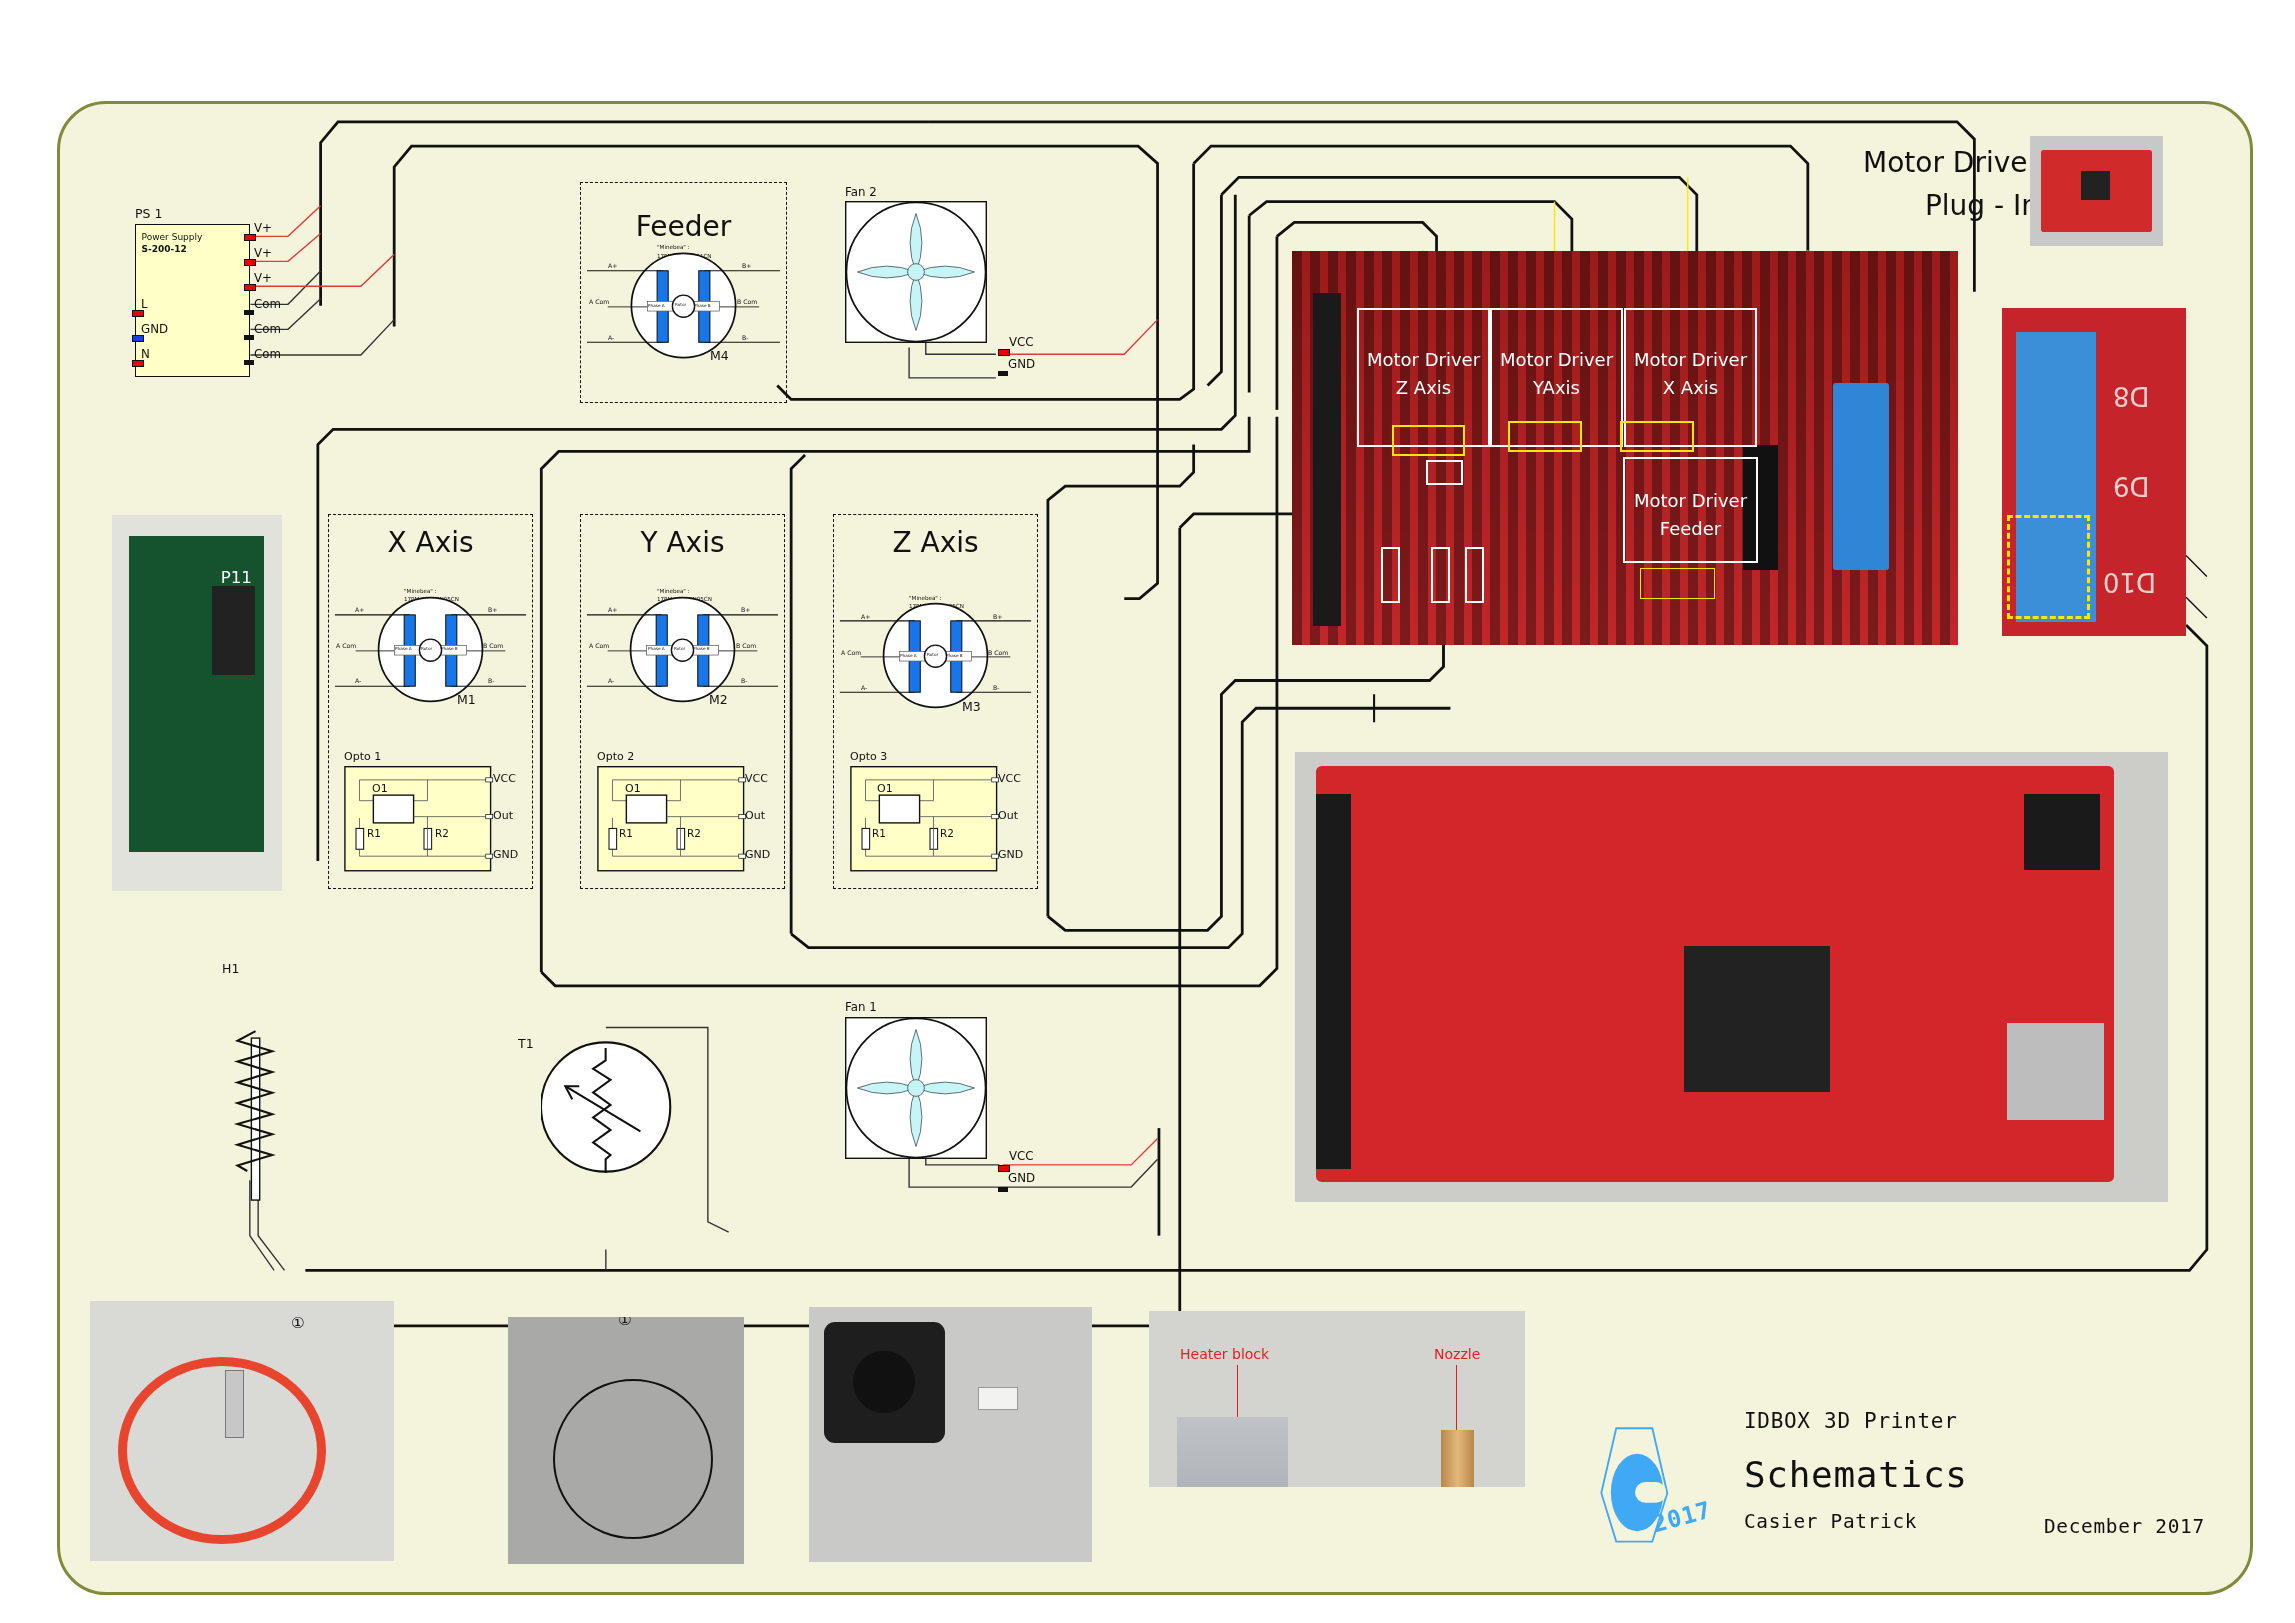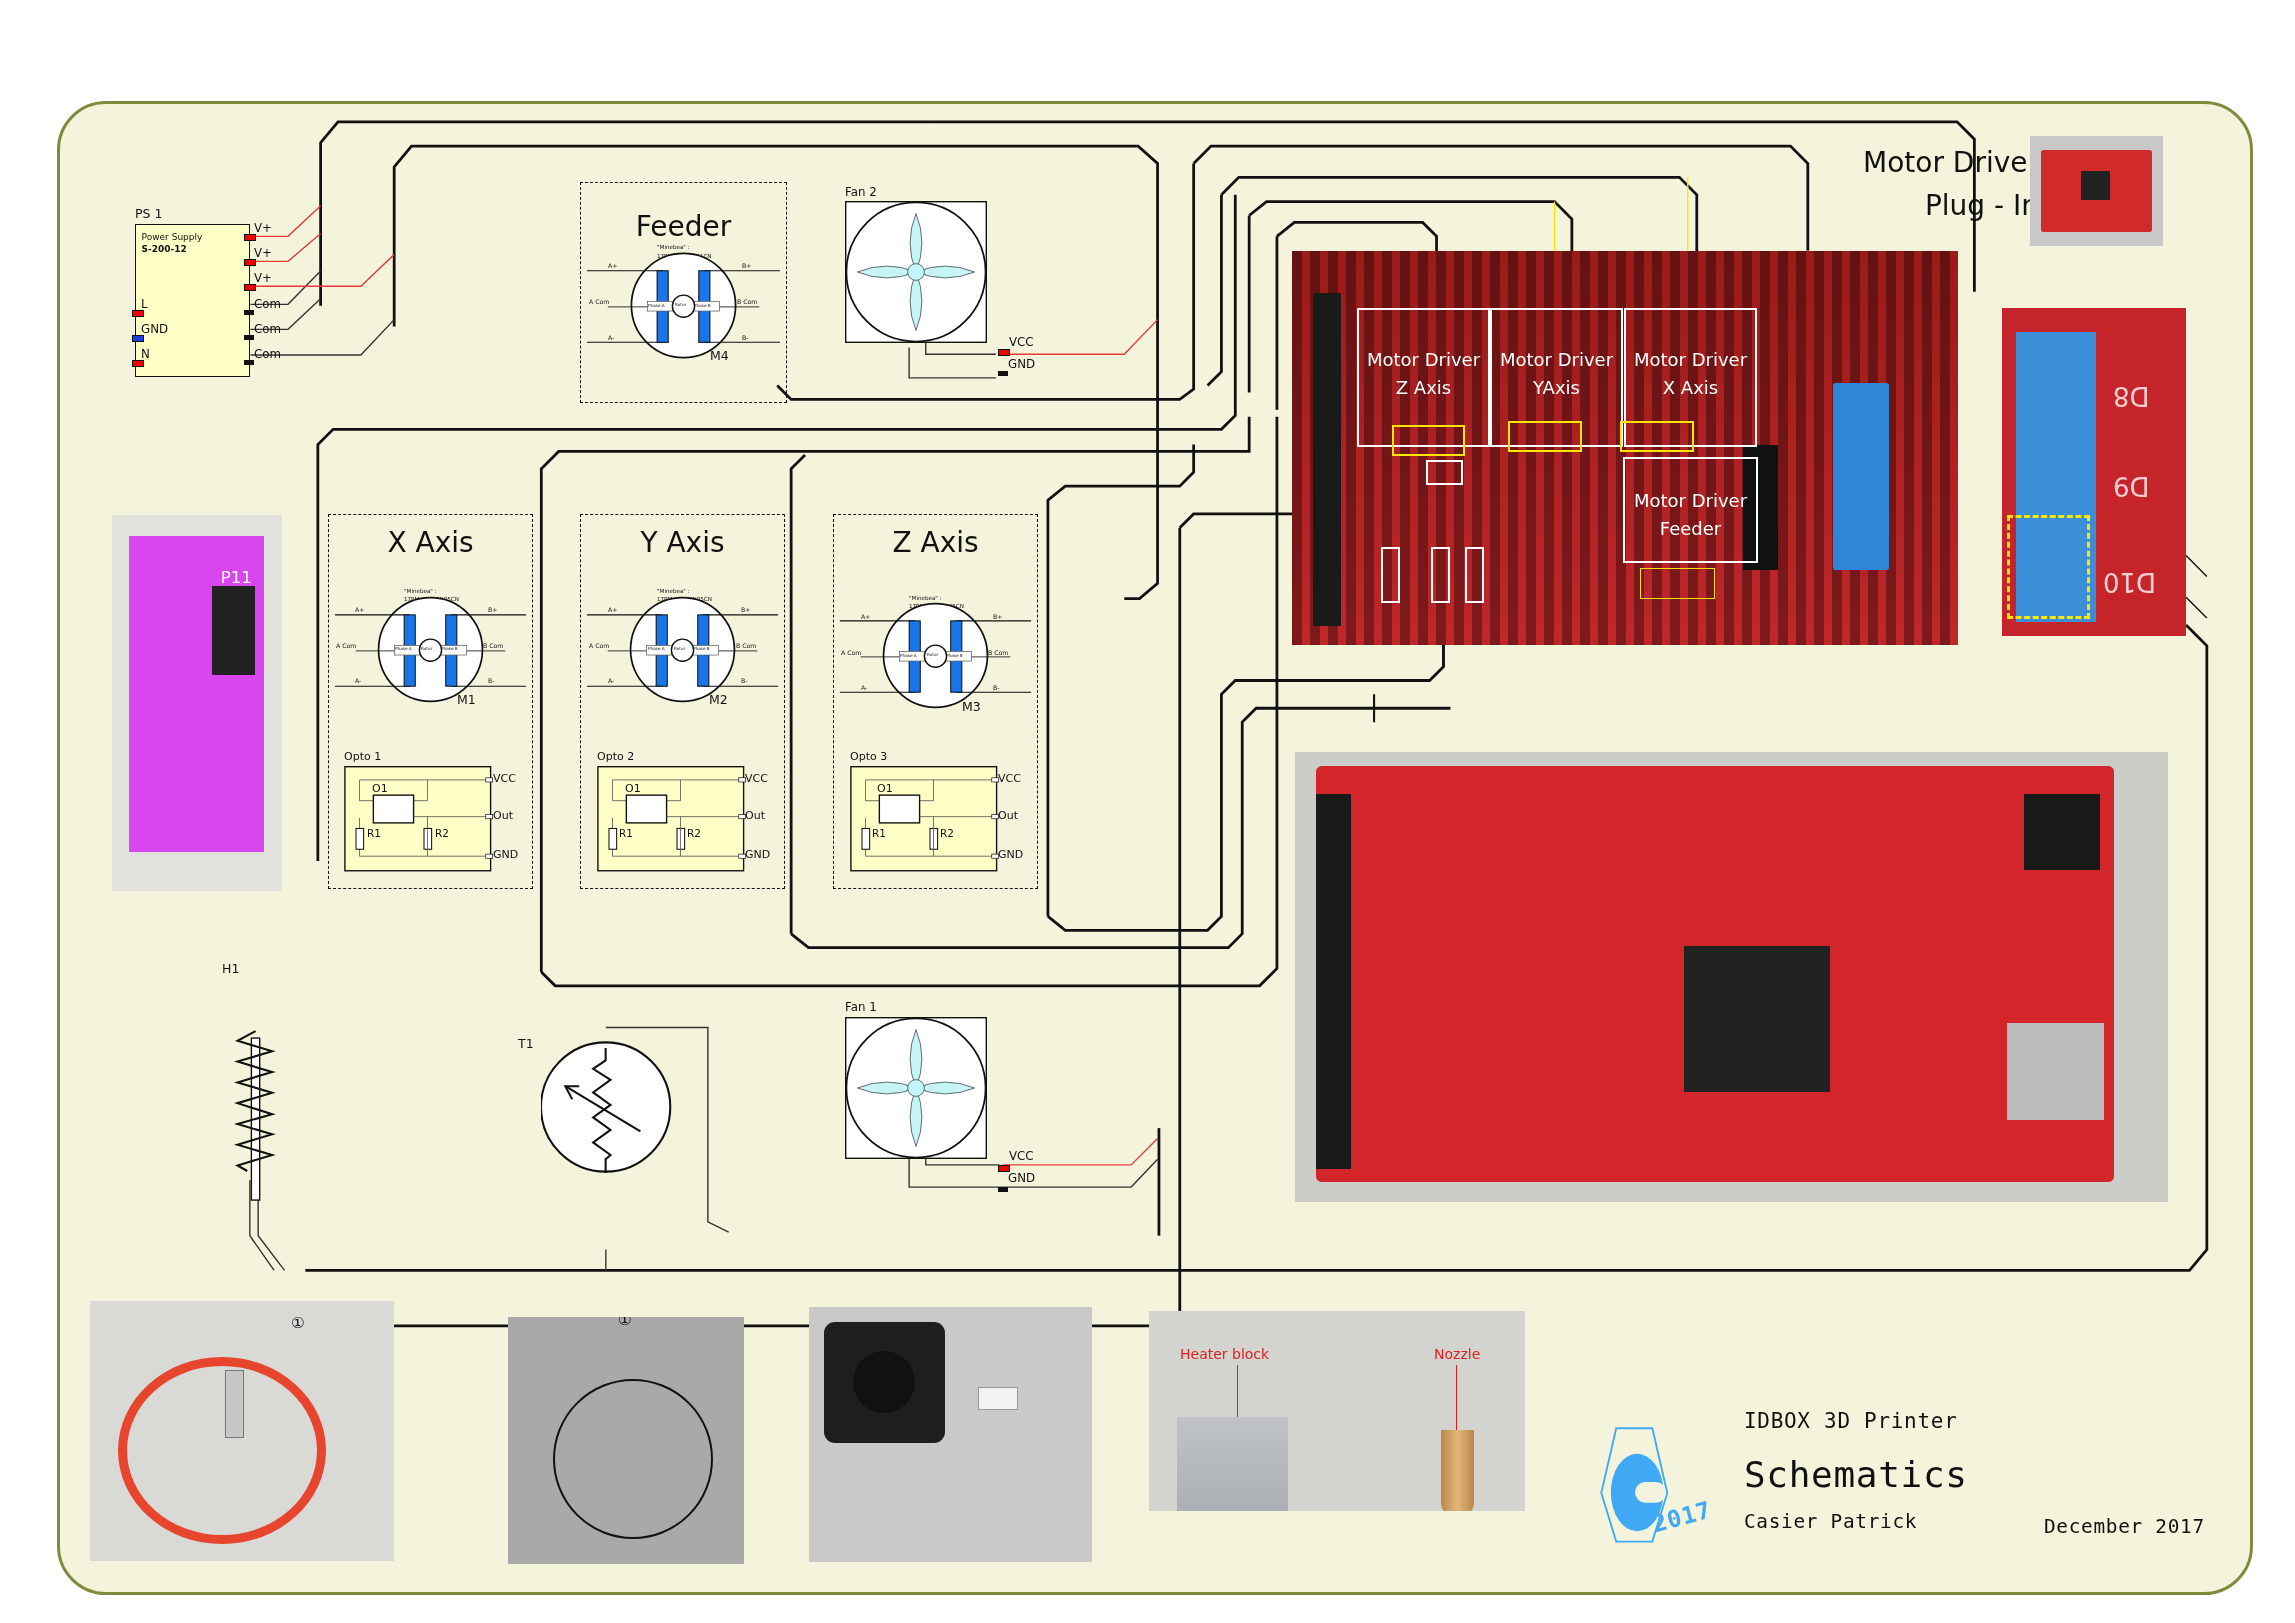--- a/index.html
+++ b/index.html
@@ -372,21 +372,21 @@
 
 <div class="photo" style="left:2002px;top:308px;width:184px;height:328px;background:#c4242a;">
   <div class="abs" style="left:14px;top:24px;width:80px;height:290px;background:#3a8fd8;"></div>
   <div class="lbl" style="left:111px;top:73px;font-size:26px;color:#f4d0d0;transform:rotate(180deg);">D8</div>
   <div class="lbl" style="left:111px;top:163px;font-size:26px;color:#f4d0d0;transform:rotate(180deg);">D9</div>
   <div class="lbl" style="left:101px;top:259px;font-size:26px;color:#f4d0d0;transform:rotate(180deg);">D10</div>
 </div>
 <div class="abs" style="left:2007px;top:515px;width:83px;height:104px;border:3.5px dashed #ffe600;box-sizing:border-box;"></div>
 
 <div class="photo" style="left:112px;top:515px;width:170px;height:376px;background:#e2e2dc;">
-  <div class="abs" style="left:16.7px;top:21px;width:135px;height:316px;background:#d946ef;">
+  <div class="abs" style="left:16.7px;top:21px;width:135px;height:316px;background:#14532d;">
     <div class="lbl" style="left:92px;top:31px;font-size:16.7px;color:#fff;">P11</div>
     <div class="abs" style="left:83px;top:50px;width:43px;height:89px;background:#222;"></div>
   </div>
 </div>
 
 <div class="photo" style="left:1295px;top:752px;width:873px;height:450px;background:#ccccc8;">
   <div class="abs" style="left:21px;top:14px;width:798px;height:416px;background:#d2262a;border-radius:5.6px;">
     <div class="abs" style="left:368px;top:180px;width:146px;height:146px;background:#222;"></div>
     <div class="abs" style="left:691px;top:257px;width:97px;height:97px;background:#bdbdbd;"></div>
     <div class="abs" style="left:708px;top:28px;width:76px;height:76px;background:#1a1a1a;"></div>
@@ -402,21 +402,21 @@
 <div class="photo" style="left:508px;top:1317px;width:236px;height:247px;background:#a9a9a7;">
   <div class="abs" style="left:45px;top:62px;width:160px;height:160px;border:2.8px solid #111;border-radius:50%;box-sizing:border-box;"></div>
   <div class="lbl" style="left:110px;top:-5.6px;font-size:15.3px;">①</div>
 </div>
 <div class="photo" style="left:809px;top:1307px;width:283px;height:255px;background:#c9c9c7;">
   <div class="abs" style="left:15.3px;top:15.3px;width:121px;height:121px;background:#1e1e1e;border-radius:11px;">
     <div class="abs" style="left:29px;top:29px;width:62px;height:62px;background:#111;border-radius:50%;"></div>
   </div>
   <div class="abs" style="left:169px;top:80px;width:38px;height:21px;background:#f2f2f0;border:0.7px solid #999;"></div>
 </div>
-<div class="photo" style="left:1149px;top:1311px;width:376px;height:200px;background:#d3d3cf;text-decoration:underline;">
+<div class="photo" style="left:1149px;top:1311px;width:376px;height:176px;background:#d3d3cf;text-decoration:underline;">
   <div class="lbl" style="left:31px;top:35px;font-size:14px;color:#e0201f;">Heater block</div>
   <div class="lbl" style="left:285px;top:35px;font-size:14px;color:#e0201f;">Nozzle</div>
   <div class="abs" style="left:88px;top:54px;width:1.4px;height:52px;background:#e0201f;"></div>
   <div class="abs" style="left:307px;top:54px;width:1.4px;height:66px;background:#e0201f;"></div>
   <div class="abs" style="left:28px;top:106px;width:111px;height:108px;background:linear-gradient(#bfc2c6,#a9adb2);"></div>
   <div class="abs" style="left:292px;top:119px;width:33px;height:87px;background:linear-gradient(90deg,#b8874a,#e2b87a,#b8874a);border-radius:0 0 14px 14px;"></div>
 </div>
 
 <svg class="abs" style="left:1597px;top:1423px;" width="83" height="132" viewBox="0 0 120 190">
   <polygon points="22,8 80,8 104,112 80,190 22,190 -2,112" fill="none" stroke="#3fa9f5" stroke-width="3" transform="translate(8,0) scale(0.9,0.9)"></polygon>

